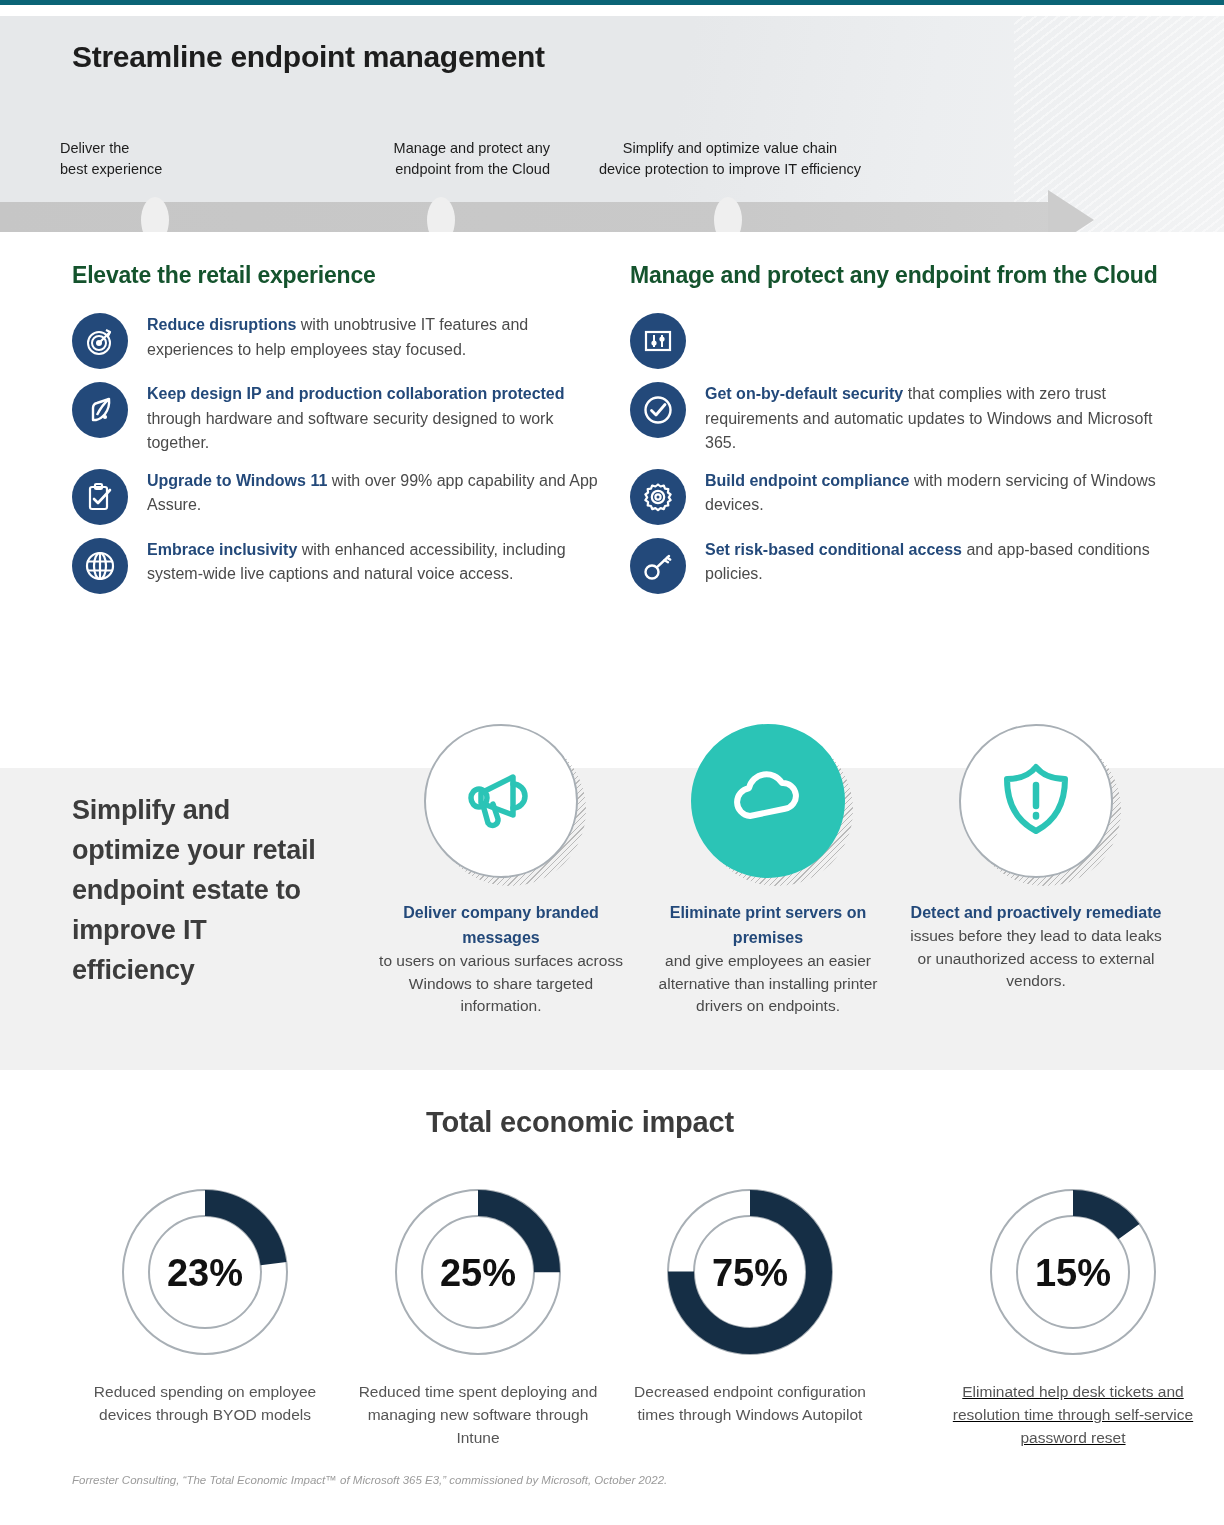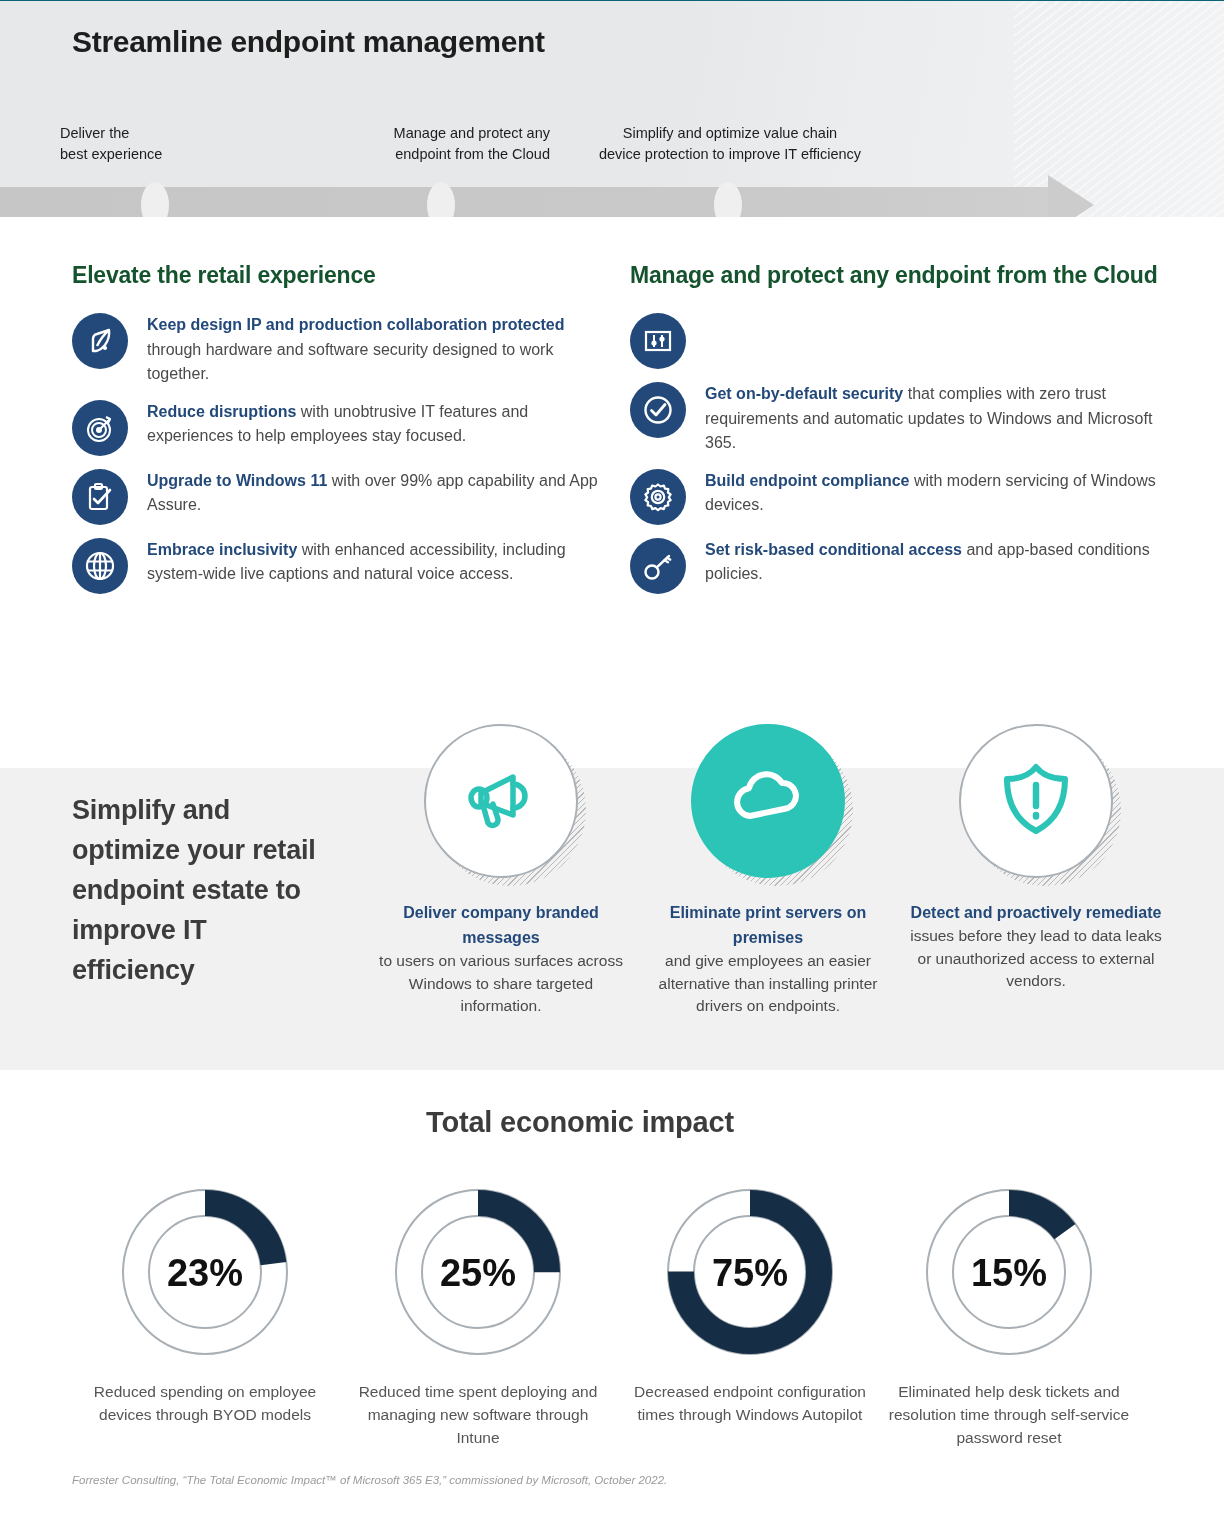--- a/index.html
+++ b/index.html
@@ -7,21 +7,21 @@
     width: 1224px; height: 1525px;
     background: #ffffff;
     font-family: "Liberation Sans", sans-serif;
     overflow: hidden;
   }
   #page { position: relative; width: 1224px; height: 1525px; }
 
   
   .top-rule { position:absolute; top:0; left:0; width:1224px; height:5px; background:#0b6476; }
   .hero {
-    position:absolute; top:1px; left:0; width:1224px; height:216px;
+    position:absolute; top:16px; left:0; width:1224px; height:216px;
     background: linear-gradient(100deg,#e6e8ea 0%, #e6e8ea 55%, #eceef0 75%, #f2f3f4 100%);
     overflow:hidden;
   }
   .hero-hatch{
     position:absolute; right:0; top:0; width:210px; height:216px;
     background: repeating-linear-gradient(-38deg, rgba(255,255,255,0) 0 5px, rgba(255,255,255,.75) 5px 7px);
     opacity:.6;
   }
   .hero h1 {
     position:absolute; left:72px; top:24px;
@@ -98,21 +98,21 @@
   .cc-text { font-size:15.5px; line-height:22.5px; color:#4a4a4a; padding:0 4px; }
   .cc-text b { display:block; color:#23497a; font-weight:bold; font-size:16px; line-height:25px;}
 
   
   .impact-title {
     position:absolute; left:0; top:1106px; width:1160px; text-align:center;
     font-size:29px; font-weight:bold; color:#3c3c3c; letter-spacing:-0.2px;
   }
   .donuts { position:absolute; left:0; top:1178px; width:1224px; }
   .donut-card { position:absolute; width:280px; text-align:center; }
-  .dc0 { left:65px; } .dc1 { left:338px; } .dc2 { left:610px; } .dc3 { left:869px; }
+  .dc0 { left:65px; } .dc1 { left:338px; } .dc2 { left:610px; } .dc3 { left:933px;text-decoration:underline; }
   .donut-svg { display:block; margin:0 auto 14px; }
   .donut-label { font-size:15.5px; line-height:23px; color:#555555; padding:0 16px; }
   .donut-pct {
     font-size:38px; font-weight:bold; fill:#111111;
   }
 
   
   .footer {
     position:absolute; left:72px; top:1474px;
     font-size:11.5px; font-style:italic; color:#9b9b9b;
@@ -150,39 +150,39 @@
   </div>
 
   <div class="cols">
 
     <div class="col col-left">
       <h3>Elevate the retail experience</h3>
 
       <div class="feat">
         <span class="bullet-icon">
           <svg width="34" height="34" viewBox="0 0 34 34">
-              <path d="M10 27 L10 15 Q10 11 14 10 L26 6 Q27 14 22 21 Q18 26 13 27 Z" fill="none" stroke="#fff" stroke-width="2.4" stroke-linejoin="round"></path>
-              <path d="M26 6 Q19 12 14 22" fill="none" stroke="#fff" stroke-width="2.4"></path>
-              <circle cx="22" cy="24" r="2.1" fill="#fff"></circle>
-            </svg>
-        </span>
-        <span class="txt"><b>Keep design IP and production collaboration protected</b><span> through hardware and software security designed to work together.</span></span>
-      </div>
-
-      <div class="feat">
-        <span class="bullet-icon">
-          <svg width="34" height="34" viewBox="0 0 34 34">
               <circle cx="16" cy="19" r="11" fill="none" stroke="#fff" stroke-width="2"></circle>
               <circle cx="16" cy="19" r="7" fill="none" stroke="#fff" stroke-width="2"></circle>
               <circle cx="16" cy="19" r="3" fill="#fff"></circle>
               <path d="M16 19 L27 8" stroke="#fff" stroke-width="2.2"></path>
               <path d="M23 6 L27 8 L25 12" fill="none" stroke="#fff" stroke-width="2.2" stroke-linejoin="round"></path>
             </svg>
         </span>
         <span class="txt"><b>Reduce disruptions</b><span> with unobtrusive IT features and experiences to help employees stay focused.</span></span>
+      </div>
+
+      <div class="feat">
+        <span class="bullet-icon">
+          <svg width="34" height="34" viewBox="0 0 34 34">
+              <path d="M10 27 L10 15 Q10 11 14 10 L26 6 Q27 14 22 21 Q18 26 13 27 Z" fill="none" stroke="#fff" stroke-width="2.4" stroke-linejoin="round"></path>
+              <path d="M26 6 Q19 12 14 22" fill="none" stroke="#fff" stroke-width="2.4"></path>
+              <circle cx="22" cy="24" r="2.1" fill="#fff"></circle>
+            </svg>
+        </span>
+        <span class="txt"><b>Keep design IP and production collaboration protected</b><span> through hardware and software security designed to work together.</span></span>
       </div>
 
       <div class="feat">
         <span class="bullet-icon">
           <svg width="34" height="34" viewBox="0 0 34 34">
               <rect x="7" y="7" width="17" height="22" rx="2" fill="none" stroke="#fff" stroke-width="2.2"></rect>
               <rect x="12" y="4" width="7" height="5" rx="1.2" fill="none" stroke="#fff" stroke-width="2.2"></rect>
               <path d="M11 19 L15 23 L27 10" fill="none" stroke="#fff" stroke-width="2.6" stroke-linecap="round" stroke-linejoin="round"></path>
             </svg>
         </span>

